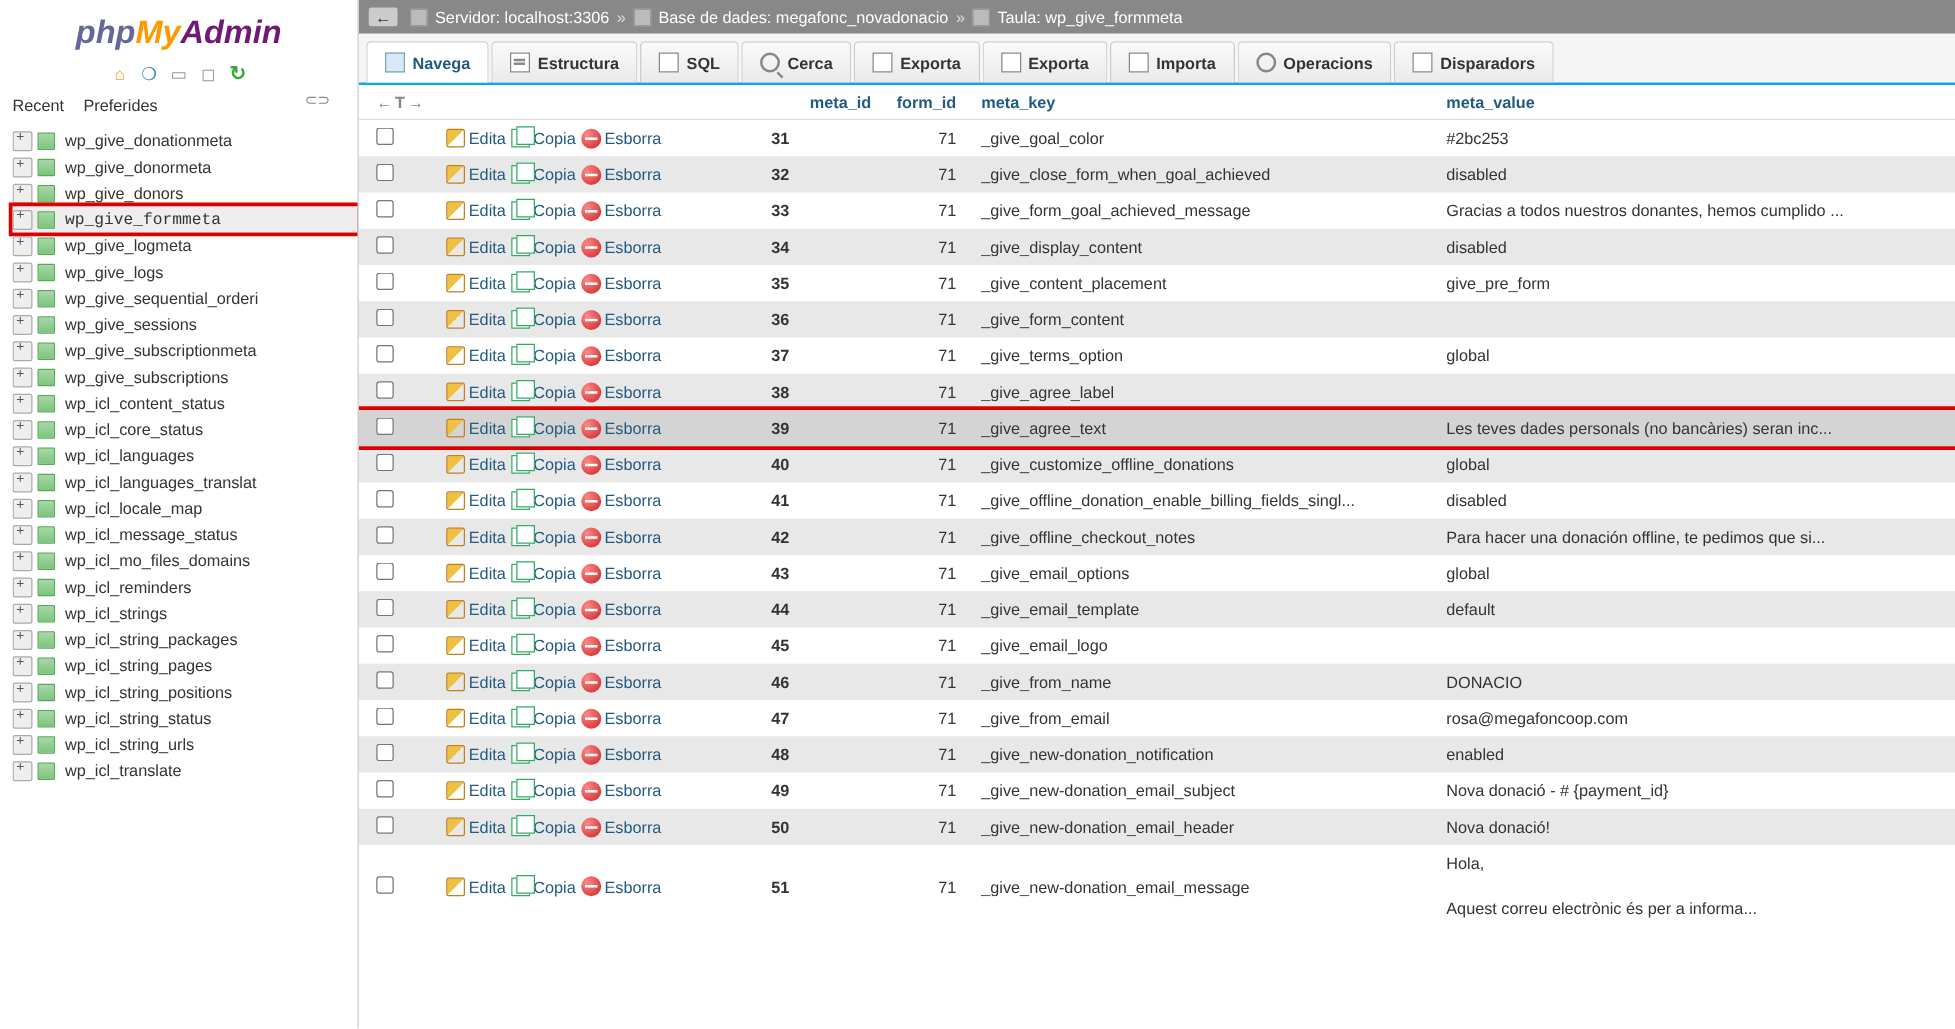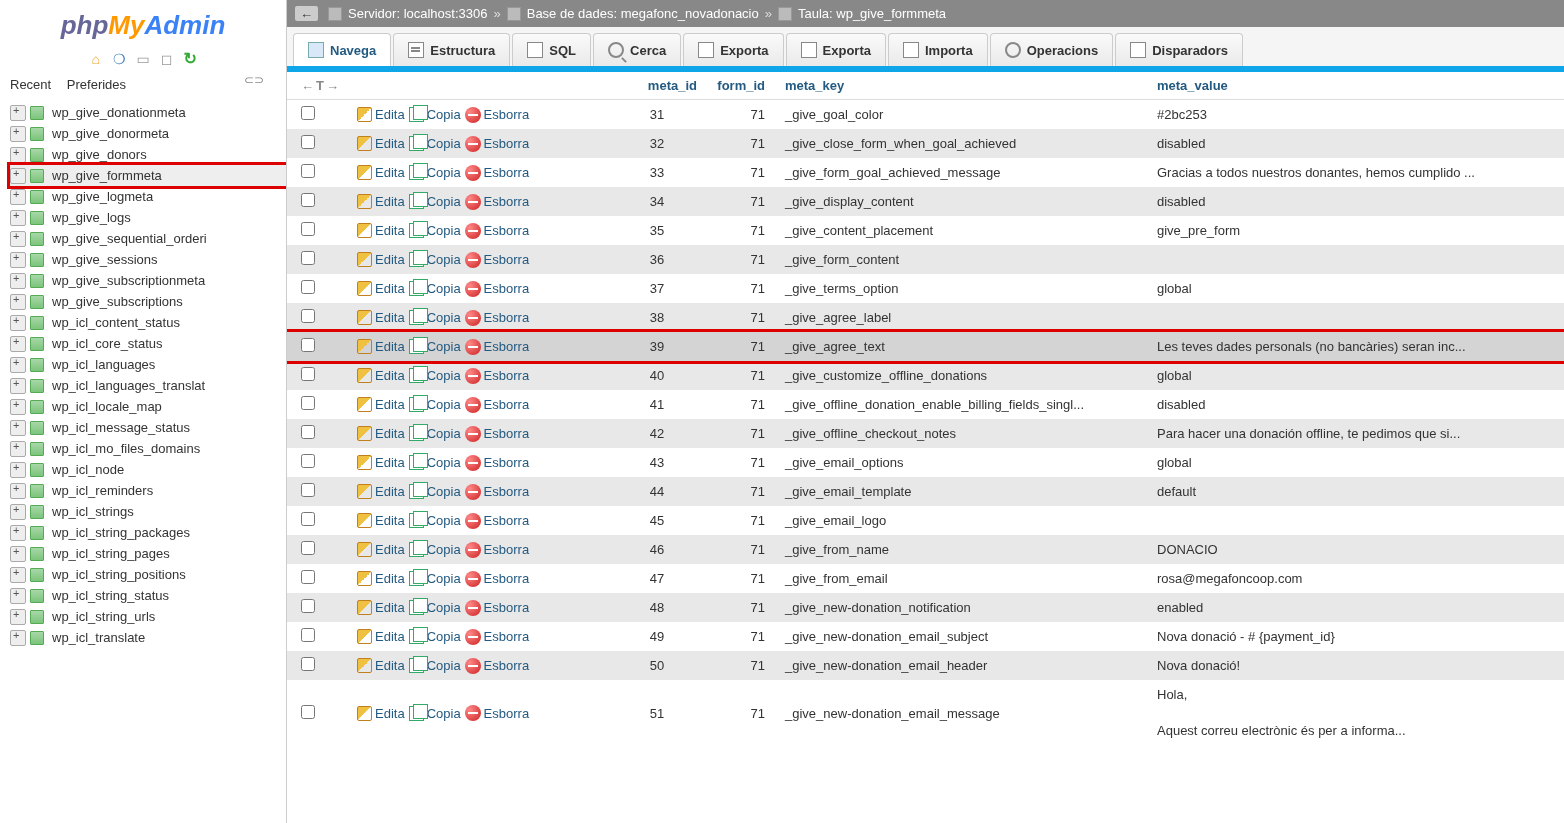--- a/index.html
+++ b/index.html
@@ -4,42 +4,42 @@
 <style>
 * { margin: 0; padding: 0; box-sizing: border-box; }
 body { font-family: sans-serif; font-size: 13px; color: #333; background: #fff; overflow: hidden; }
 .container { display: flex; width: 1564px; height: 823px; }
 
 
 .sidebar { width: 287px; flex-shrink: 0; border-right: 1px solid #ccc; background: #fff; overflow-y: auto; }
 .logo { text-align: center; padding: 10px 0 4px; font-size: 26px; font-weight: bold; font-style: italic; }
 .logo .php { color: #666699; }
 .logo .my { color: #ff9900; }
-.logo .admin { color: #3b82f6; }
+.logo .admin { color: #701a75; }
 .sidebar-icons { text-align: center; padding: 4px 0; }
 .sidebar-icons span { margin: 0 2px; display: inline-block; width: 16px; height: 16px; }
 .sidebar-tabs { padding: 6px 10px; font-size: 13px; color: #333; }
 .sidebar-tabs span { margin-right: 12px; }
 .link-icon { float: right; margin-right: 20px; margin-top: -4px; color: #888; font-size: 12px; }
 .tree { list-style: none; padding: 4px 0 0 10px; }
 .tree li { padding: 3px 0 3px 28px; position: relative; white-space: nowrap; overflow: hidden; text-overflow: ellipsis; }
 .tree li::before { content: ""; position: absolute; left: 0; top: 3px; width: 14px; height: 14px; border: 1px solid #aaa; background: #eee; border-radius: 2px; }
 .tree li::after { content: "+"; position: absolute; left: 3px; top: 2px; font-size: 11px; color: #555; }
 .tree li .tbl-icon { position: absolute; left: 20px; top: 4px; width: 14px; height: 14px; background: linear-gradient(#a8d8a8, #7cc47c); border: 1px solid #5a5; border-radius: 1px; }
 .tree li { padding-left: 42px; }
-.tree li.highlighted-box { outline: 3px solid #d00; background: #eee; }
+.tree li.highlighted-box { outline: 3px solid #d00; background: #eee; font-family: Liberation Mono, monospace; }
 
 
 .main { flex: 1; display: flex; flex-direction: column; overflow: hidden; }
 .breadcrumb { background: #888; color: #fff; padding: 6px 8px; display: flex; align-items: center; gap: 6px; font-size: 13px; }
 .breadcrumb .arrow-back { background: #ccc; color: #333; padding: 0 5px; border-radius: 2px; margin-right: 4px; }
 .breadcrumb .sep { color: #ddd; }
 .breadcrumb .crumb-icon { display: inline-block; width: 14px; height: 14px; background: #bbb; border: 1px solid #999; vertical-align: -3px; }
 
-.tabs { display: flex; background: #f5f5f5; border-bottom: 6px solid #0ea5e9; padding: 6px 6px 0 6px; }
+.tabs { display: flex; background: #f5f5f5; border-bottom: 2px solid #0ea5e9; padding: 6px 6px 0 6px; }
 .tab { padding: 8px 14px; margin-right: 2px; border: 1px solid #ccc; border-bottom: none; border-radius: 4px 4px 0 0; background: linear-gradient(#fafafa, #eaeaea); display: flex; align-items: center; gap: 6px; font-weight: bold; color: #333; }
 .tab.active { background: #fff; color: #235a81; }
 .tab .tab-icon { width: 16px; height: 16px; display: inline-block; }
 
 .col-header-row { display: flex; padding: 6px 0 6px 14px; border-bottom: 1px solid #ddd; font-weight: bold; }
 .col-header-row .arrows { color: #888; width: 56px; letter-spacing: 2px; }
 .col-header-row .actions-col { width: 260px; }
 .col-header-row .meta-id { width: 80px; text-align: right; }
 .col-header-row .form-id { width: 80px; text-align: right; padding-right: 12px; }
 .col-header-row .meta-key { flex: 0 0 380px; padding-left: 8px; }
@@ -47,21 +47,21 @@
 .col-header-row a { color: #235a81; text-decoration: none; }
 
 .data-table { flex: 1; overflow-y: auto; }
 .row { display: flex; align-items: center; padding: 6px 0 6px 14px; }
 .row:nth-child(even) { background: #e8e8e8; }
 .row.hl { outline: 3px solid #d00; background: #d4d4d4; position: relative; }
 .row .chk { width: 24px; }
 .row .chk input { width: 14px; height: 14px; }
 .row .actions { width: 292px; display: flex; align-items: center; gap: 4px; padding-left: 32px; }
 .row .actions a { color: #235a81; text-decoration: none; display: inline-flex; align-items: center; gap: 3px; }
-.row .meta-id { width: 80px; text-align: center; }
+.row .meta-id { width: 80px; text-align: left; font-weight: bold; }
 .row .form-id { width: 80px; text-align: right; padding-right: 12px; }
 .row .meta-key { flex: 0 0 380px; padding-left: 8px; overflow: hidden; text-overflow: ellipsis; white-space: nowrap; }
 .row .meta-value { flex: 1; overflow: hidden; text-overflow: ellipsis; white-space: nowrap; }
 
 .ic { display: inline-block; width: 15px; height: 15px; vertical-align: middle; }
 .ic-edit { background: linear-gradient(135deg, #f0c040 50%, transparent 50%); border: 1px solid #c08020; border-radius: 2px; }
 .ic-copy { width: 15px; height: 15px; background: #fff; border: 1px solid #3a6; position: relative; }
 .ic-copy::after { content: ""; position: absolute; left: 3px; top: -3px; width: 13px; height: 13px; border: 1px solid #3a6; background: #fff; }
 .ic-del { width: 16px; height: 16px; border-radius: 50%; background: radial-gradient(circle at 30% 30%, #f88, #c22); position: relative; }
 .ic-del::after { content: ""; position: absolute; left: 3px; top: 7px; width: 10px; height: 2px; background: #fff; }
@@ -115,21 +115,20 @@
         <li><span class="tbl-icon"></span><span>wp_give_sessions</span></li>
         <li><span class="tbl-icon"></span><span>wp_give_subscriptionmeta</span></li>
         <li><span class="tbl-icon"></span><span>wp_give_subscriptions</span></li>
         <li><span class="tbl-icon"></span><span>wp_icl_content_status</span></li>
         <li><span class="tbl-icon"></span><span>wp_icl_core_status</span></li>
         <li><span class="tbl-icon"></span><span>wp_icl_languages</span></li>
         <li><span class="tbl-icon"></span><span>wp_icl_languages_translat</span></li>
         <li><span class="tbl-icon"></span><span>wp_icl_locale_map</span></li>
         <li><span class="tbl-icon"></span><span>wp_icl_message_status</span></li>
         <li><span class="tbl-icon"></span><span>wp_icl_mo_files_domains</span></li>
-        <li><span class="tbl-icon"></span><span>wp_icl_node</span></li>
         <li><span class="tbl-icon"></span><span>wp_icl_reminders</span></li>
         <li><span class="tbl-icon"></span><span>wp_icl_strings</span></li>
         <li><span class="tbl-icon"></span><span>wp_icl_string_packages</span></li>
         <li><span class="tbl-icon"></span><span>wp_icl_string_pages</span></li>
         <li><span class="tbl-icon"></span><span>wp_icl_string_positions</span></li>
         <li><span class="tbl-icon"></span><span>wp_icl_string_status</span></li>
         <li><span class="tbl-icon"></span><span>wp_icl_string_urls</span></li>
         <li><span class="tbl-icon"></span><span>wp_icl_translate</span></li>
       </ul>
   </div>

